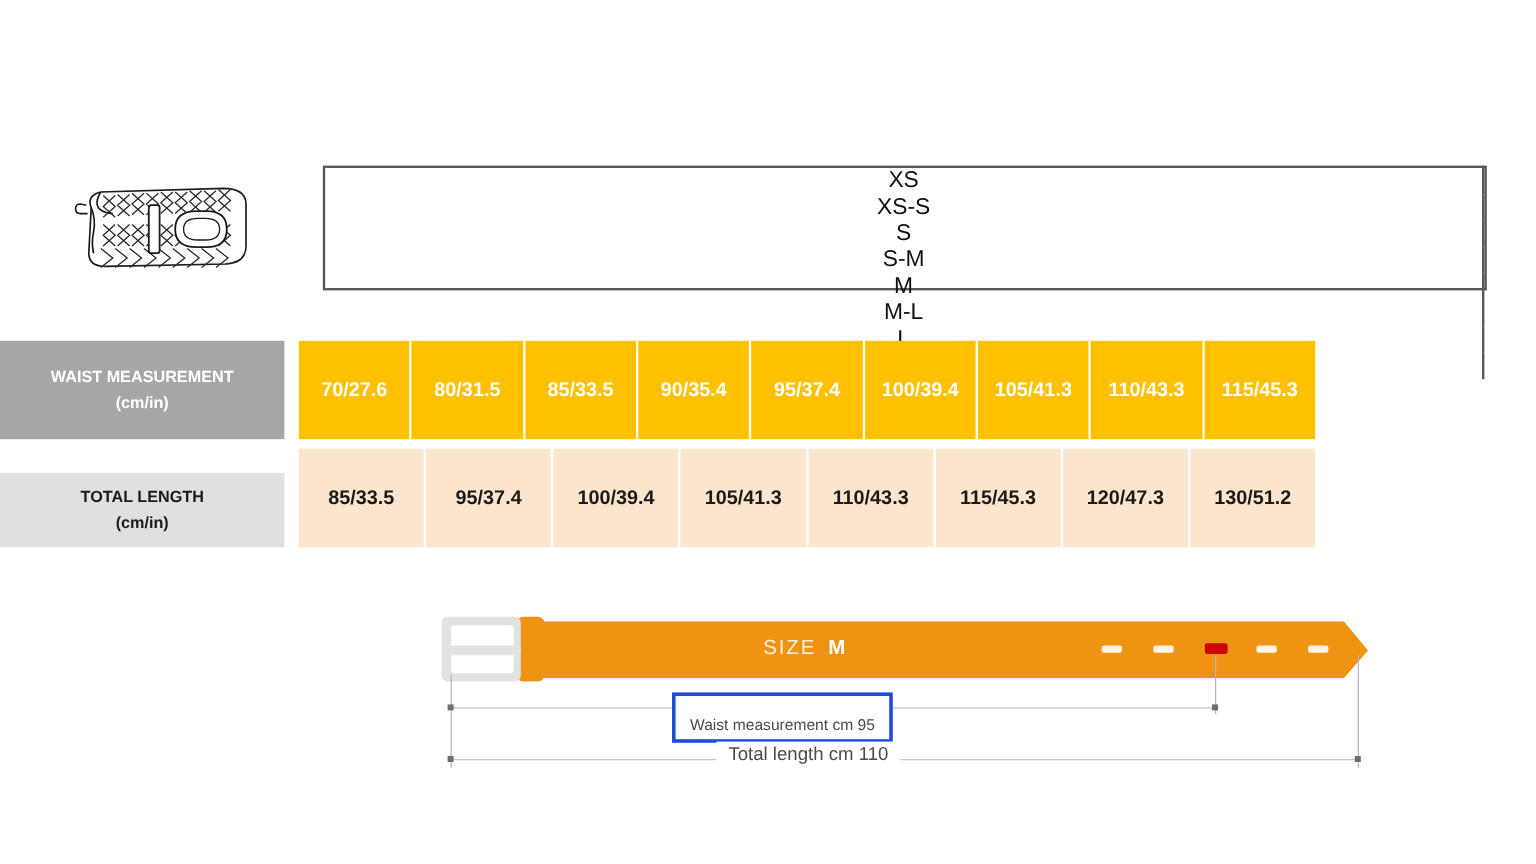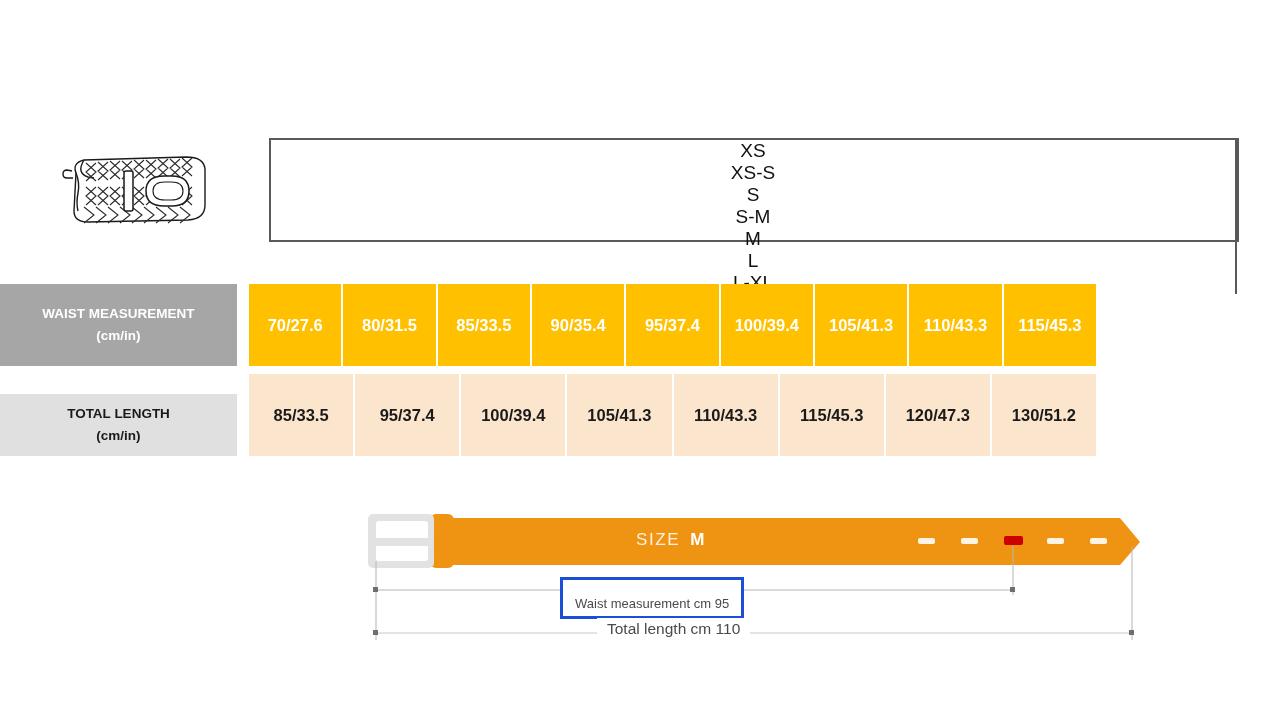--- a/index.html
+++ b/index.html
@@ -174,20 +174,21 @@
   </g>
   <path d="M95 48 Q95 39 107 39 L113 39 Q125 39 125 48 Q125 57 113 57 L107 57 Q95 57 95 48 Z" fill="none" stroke="#1a1a1a" stroke-width="1.1"></path>
 </svg>
 
 <div id="size-header-table">
   <div class="hcell">XS</div>
   <div class="hcell">XS-S</div>
   <div class="hcell">S</div>
   <div class="hcell">S-M</div>
   <div class="hcell">M</div>
+  <div class="hcell">M-L</div>
   <div class="hcell">L</div>
   <div class="hcell">L-XL</div>
   <div class="hcell">XL</div>
 </div>
 
 <div class="meas-row" id="waist-row">
   <div class="row-label">
     <span>WAIST MEASUREMENT</span>
     <span class="sub">(cm/in)</span>
   </div>

